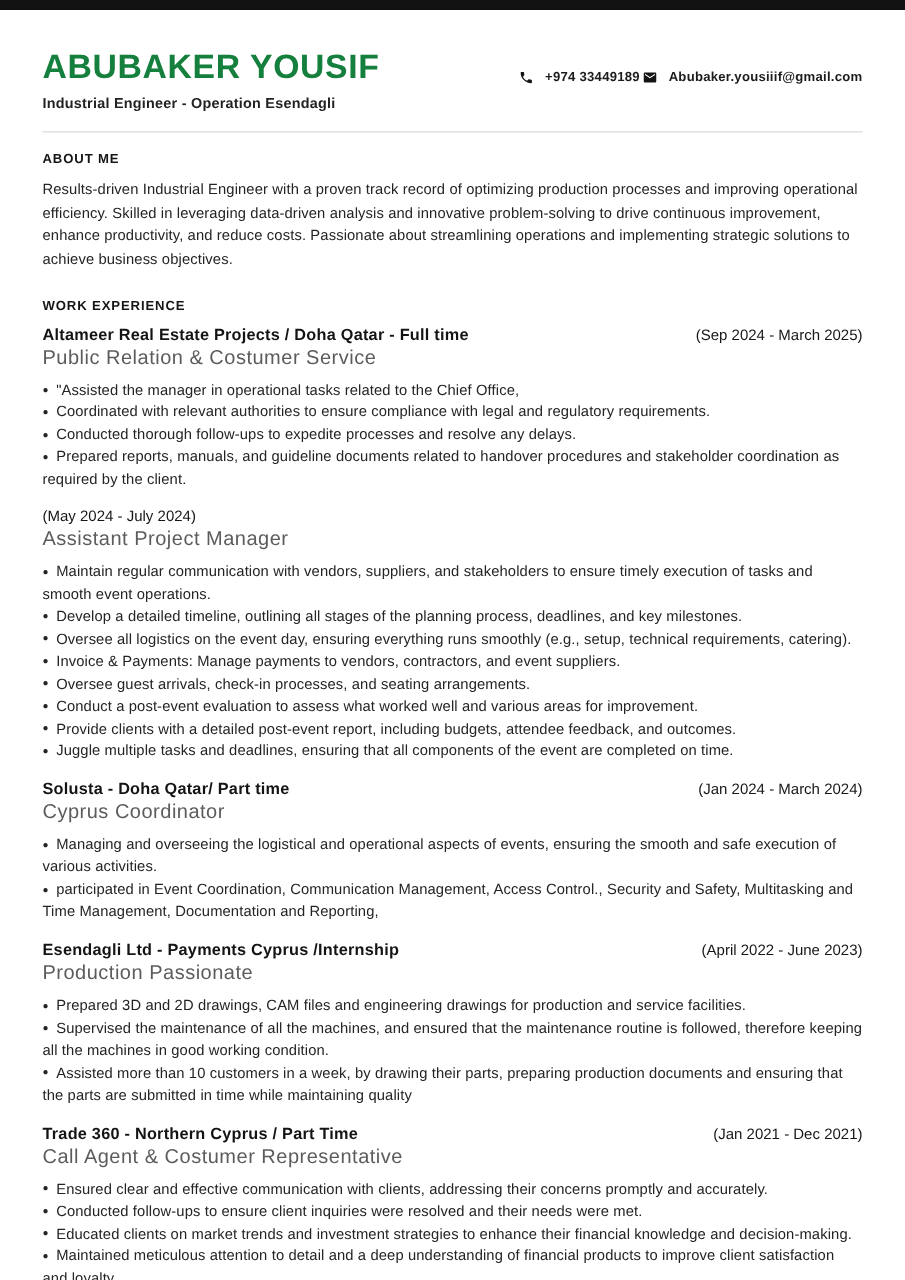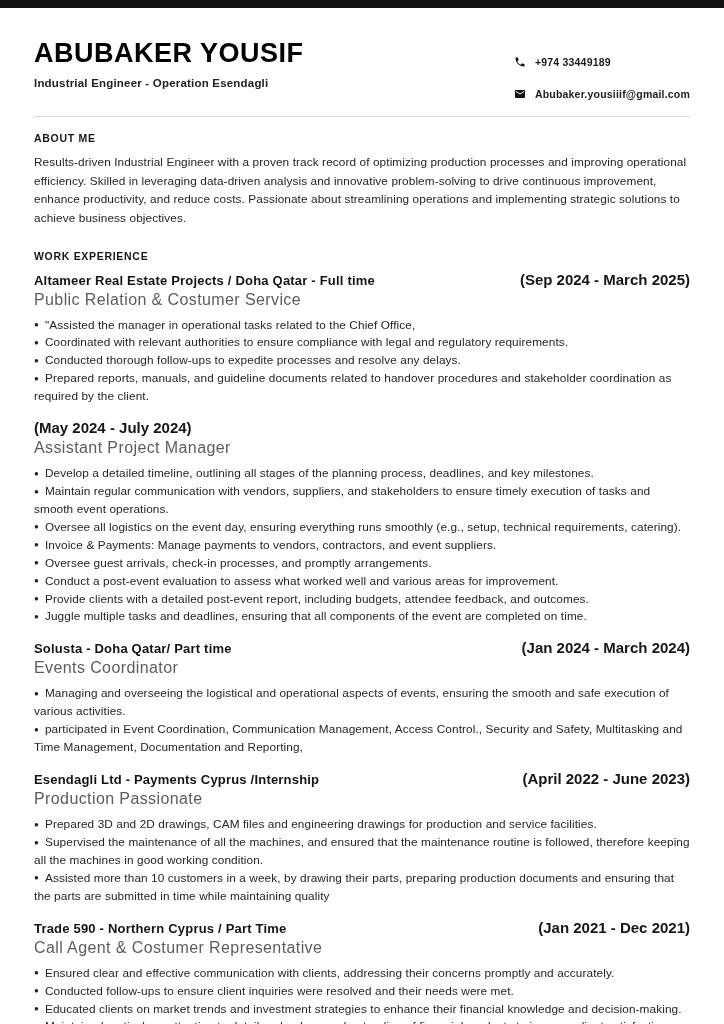--- a/index.html
+++ b/index.html
@@ -27,40 +27,40 @@
   .header {
     display: flex;
     justify-content: space-between;
     align-items: flex-start;
   }
   .name {
     font-size: 27px;
     font-weight: 800;
     letter-spacing: 0.5px;
     margin: 6px 0 8px 0;
-    color: #000000;
+    color: #15803d;
   }
   .headline {
     font-size: 11.5px;
     font-weight: 700;
     color: #222;
     letter-spacing: 0.2px;
   }
   .location {
     margin-top: 16px;
     font-size: 10.5px;
     color: #3d3d3d;
     line-height: 1.6;
     letter-spacing: 0.2px;
   }
   .contact {
     margin-top: 24px;
     display: flex;
-    flex-direction: column;
-    gap: 20px;
+    flex-direction: row;
+    gap: 2px;
     min-width: 168px;
   }
   .contact-row {
     display: flex;
     align-items: center;
     gap: 9px;
     font-size: 10.5px;
     font-weight: 700;
     color: #1c1c1c;
     letter-spacing: 0.2px;
@@ -97,22 +97,22 @@
     gap: 8px;
   }
   .job-title {
     font-size: 13px;
     font-weight: 800;
     margin: 0;
     color: #141414;
     letter-spacing: 0.2px;
   }
   .job-dates {
-    font-size: 15px;
-    font-weight: 700;
+    font-size: 12px;
+    font-weight: 400;
     white-space: nowrap;
     color: #161616;
   }
   .job-role {
     font-size: 16px;
     color: #5c5c5c;
     margin-top: 3px;
     letter-spacing: 0.4px;
   }
   .job-bullets {
@@ -187,37 +187,37 @@
               <li>Prepared reports, manuals, and guideline documents related to handover procedures and stakeholder coordination as required by the client.</li>
             </ul>
   </article>
 
   <article class="job">
     <div class="job-header">
       <span class="job-dates">(May 2024 - July 2024)</span>
     </div>
     <div class="job-role">Assistant Project Manager</div>
     <ul class="job-bullets">
+              <li>Maintain regular communication with vendors, suppliers, and stakeholders to ensure timely execution of tasks and smooth event operations.</li>
               <li>Develop a detailed timeline, outlining all stages of the planning process, deadlines, and key milestones.</li>
-              <li>Maintain regular communication with vendors, suppliers, and stakeholders to ensure timely execution of tasks and smooth event operations.</li>
               <li>Oversee all logistics on the event day, ensuring everything runs smoothly (e.g., setup, technical requirements, catering).</li>
               <li>Invoice &amp; Payments: Manage payments to vendors, contractors, and event suppliers.</li>
-              <li>Oversee guest arrivals, check-in processes, and promptly arrangements.</li>
+              <li>Oversee guest arrivals, check-in processes, and seating arrangements.</li>
               <li>Conduct a post-event evaluation to assess what worked well and various areas for improvement.</li>
               <li>Provide clients with a detailed post-event report, including budgets, attendee feedback, and outcomes.</li>
               <li>Juggle multiple tasks and deadlines, ensuring that all components of the event are completed on time.</li>
             </ul>
   </article>
 
   <article class="job">
     <div class="job-header">
       <h3 class="job-title">Solusta - Doha Qatar/ Part time</h3>
       <span class="job-dates">(Jan 2024 - March 2024)</span>
     </div>
-    <div class="job-role">Events Coordinator</div>
+    <div class="job-role">Cyprus Coordinator</div>
     <ul class="job-bullets">
               <li>Managing and overseeing the logistical and operational aspects of events, ensuring the smooth and safe execution of various activities.</li>
               <li>participated in Event Coordination, Communication Management, Access Control., Security and Safety, Multitasking and Time Management, Documentation and Reporting,</li>
             </ul>
   </article>
 
   <article class="job">
     <div class="job-header">
       <h3 class="job-title">Esendagli Ltd - Payments Cyprus /Internship</h3>
       <span class="job-dates">(April 2022 - June 2023)</span>
@@ -225,21 +225,21 @@
     <div class="job-role">Production Passionate</div>
     <ul class="job-bullets">
               <li>Prepared 3D and 2D drawings, CAM files and engineering drawings for production and service facilities.</li>
               <li>Supervised the maintenance of all the machines, and ensured that the maintenance routine is followed, therefore keeping all the machines in good working condition.</li>
               <li>Assisted more than 10 customers in a week, by drawing their parts, preparing production documents and ensuring that the parts are submitted in time while maintaining quality</li>
             </ul>
   </article>
 
   <article class="job">
     <div class="job-header">
-      <h3 class="job-title">Trade 590 - Northern Cyprus / Part Time</h3>
+      <h3 class="job-title">Trade 360 - Northern Cyprus / Part Time</h3>
       <span class="job-dates">(Jan 2021 - Dec 2021)</span>
     </div>
     <div class="job-role">Call Agent &amp; Costumer Representative</div>
     <ul class="job-bullets">
               <li>Ensured clear and effective communication with clients, addressing their concerns promptly and accurately.</li>
               <li>Conducted follow-ups to ensure client inquiries were resolved and their needs were met.</li>
               <li>Educated clients on market trends and investment strategies to enhance their financial knowledge and decision-making.</li>
               <li>Maintained meticulous attention to detail and a deep understanding of financial products to improve client satisfaction and loyalty.</li>
             </ul>
   </article>

